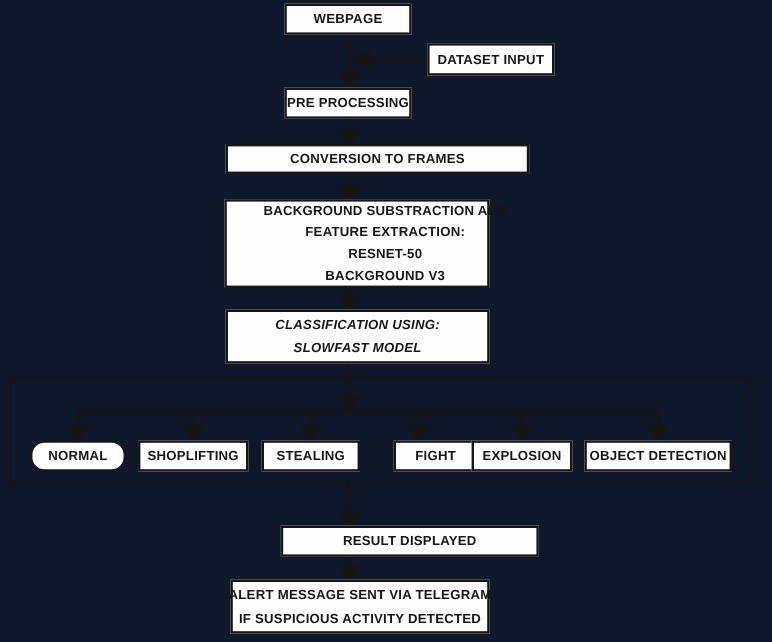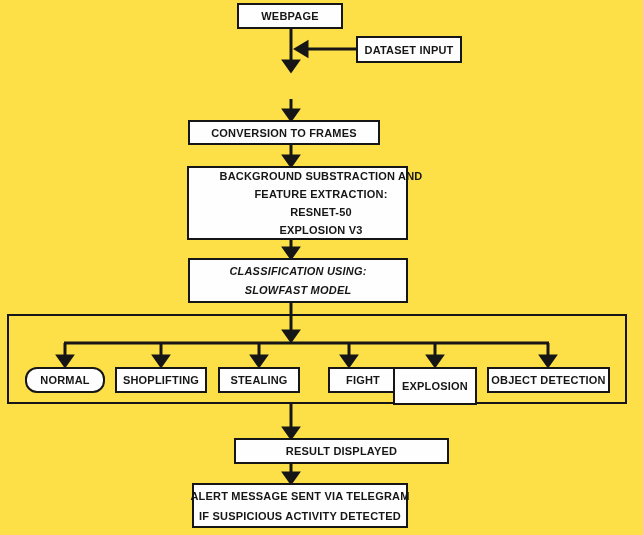--- a/index.html
+++ b/index.html
@@ -4,21 +4,21 @@
 <style>
   html, body {
     margin: 0;
     padding: 0;
     background: #ffffff;
   }
   .stage {
     position: relative;
     width: 643px;
     height: 535px;
-    background: #fde047;
+    background: #0f172a;
     font-family: "Liberation Sans", "DejaVu Sans", sans-serif;
     overflow: hidden;
   }
   .connectors {
     position: absolute;
     left: 0;
     top: 0;
     width: 643px;
     height: 535px;
   }
@@ -42,29 +42,29 @@
   .group-box {
     position: absolute;
     box-sizing: border-box;
     border: 2.5px solid #161616;
     background: transparent;
   }
   
   .n-webpage        { left: 237px; top: 3px;   width: 106px; height: 26px; }
   .n-dataset        { left: 356px; top: 36px;  width: 106px; height: 27px; }
   .n-preprocessing  { left: 237px; top: 73px;  width: 106px; height: 26px; }
-  .n-conversion     { left: 188px; top: 120px; width: 192px; height: 25px; }
+  .n-conversion     { left: 188px; top: 120px; width: 253px; height: 25px; }
   .n-background     { left: 187px; top: 166px; width: 221px; height: 74px; line-height: 18px; padding-left: 47px; }
   .n-classification { left: 188px; top: 258px; width: 220px; height: 45px; line-height: 19px; font-style: italic; }
   .g-container      { left: 7px;   top: 314px; width: 620px; height: 90px; }
   .n-normal         { left: 25px;  top: 367px; width: 80px;  height: 26px; border-radius: 12px; }
   .n-shoplifting    { left: 115px; top: 367px; width: 92px;  height: 26px; }
   .n-stealing       { left: 218px; top: 367px; width: 82px;  height: 26px; }
   .n-fight          { left: 312px; top: 367px; width: 70px;  height: 26px; margin-left: 16px; }
-  .n-explosion      { left: 393px; top: 367px; width: 84px;  height: 38px; }
+  .n-explosion      { left: 393px; top: 367px; width: 84px;  height: 26px; }
   .n-objdet         { left: 487px; top: 367px; width: 123px; height: 26px; }
   .n-result         { left: 192px; top: 438px; width: 215px; height: 26px; margin-left: 42px; }
   .n-alert          { left: 192px; top: 483px; width: 216px; height: 45px; line-height: 20px; }
 </style>
 </head>
 <body>
 
 <div class="stage">
 
   <svg class="connectors" width="643" height="535" viewBox="0 0 643 535">
@@ -114,30 +114,33 @@
   <div class="group-box g-container"></div>
 
   <div class="node n-webpage">
     <span>WEBPAGE</span>
   </div>
 
   <div class="node n-dataset">
     <span>DATASET INPUT</span>
   </div>
 
+  <div class="node n-preprocessing">
+    <span>PRE PROCESSING</span>
+  </div>
 
   <div class="node n-conversion">
     <span>CONVERSION TO FRAMES</span>
   </div>
 
   <div class="node n-background">
     <div>BACKGROUND SUBSTRACTION AND</div>
     <div>FEATURE EXTRACTION:</div>
     <div>RESNET-50</div>
-    <div>EXPLOSION V3</div>
+    <div>BACKGROUND V3</div>
   </div>
 
   <div class="node n-classification">
     <div>CLASSIFICATION USING:</div>
     <div>SLOWFAST MODEL</div>
   </div>
 
   <div class="node n-normal">
     <span>NORMAL</span>
   </div>

